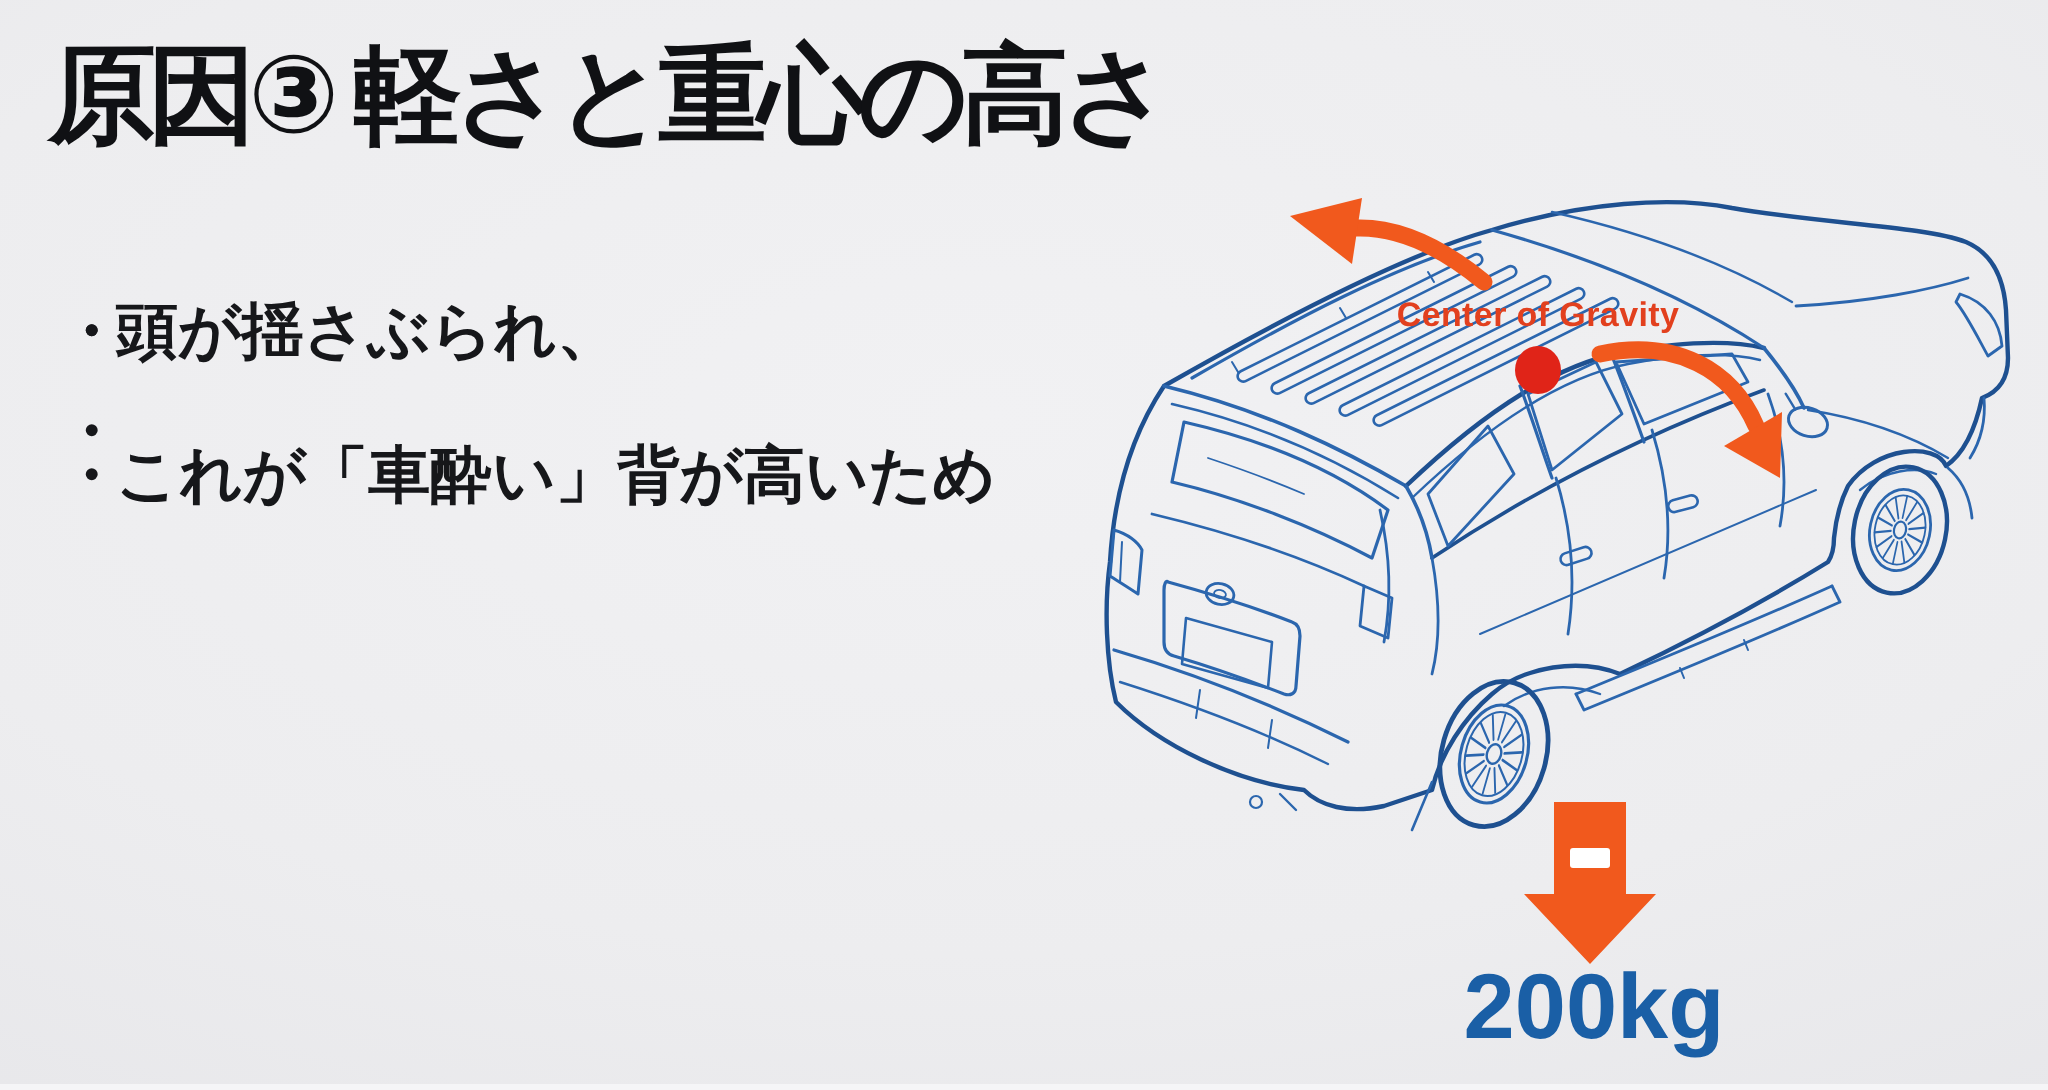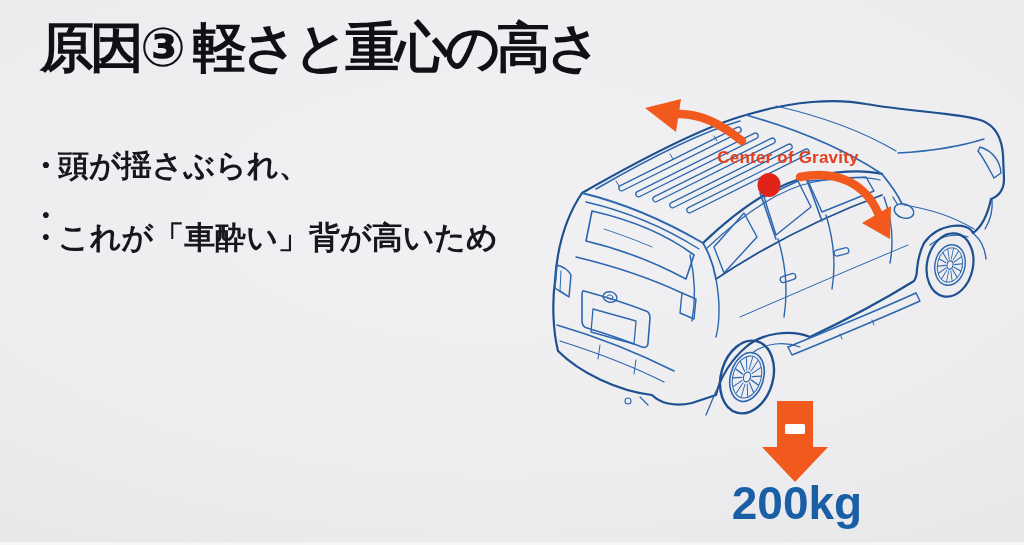--- a/index.html
+++ b/index.html
@@ -7,42 +7,41 @@
     width:1024px;height:545px;overflow:hidden;position:relative;
     font-family:"Liberation Sans","DejaVu Sans",sans-serif;
     background:var(--background,#ededef);
   }
   .slide{
     position:absolute;inset:0;
     background:radial-gradient(ellipse 90% 80% at 48% 38%, #f1f1f3 0%, var(--background,#ededef) 62%, #e7e7ea 100%);
   }
   .bottom-strip{position:absolute;left:0;right:0;bottom:0;height:3px;background:#f5f5f7;}
   .title{
-    position:absolute;left:40px;top:12px;margin:0;
+    position:absolute;left:24px;top:12px;margin:0;
     font-size:54px;font-weight:bold;letter-spacing:-4px;
     color:var(--title_text,#101114);white-space:nowrap;
   }
   .bullets{
     position:absolute;left:30px;top:143px;width:530px;
     list-style:none;margin:0;padding:0;
     font-size:31px;font-weight:bold;line-height:46px;
     color:var(--body_text,#16171a);
   }
   .bullets li{position:relative;padding-left:28px;}
   .bullets li .mk{position:absolute;left:0;top:0;}
   .bullets li.m2{margin-top:4px;}
   .bullets li.m3{margin-top:26px;}
   .bl div{white-space:nowrap;}
   .diagram{position:absolute;left:540px;top:85px;width:480px;height:460px;}
   .diagram svg{position:absolute;left:0;top:0;}
   .cog-label{
     position:absolute;left:229px;top:63px;transform:translateX(-50%);
     font-size:17px;font-weight:bold;letter-spacing:.2px;white-space:nowrap;
     color:var(--cog_text_red,#e2401e);
-    margin-left:19px;
   }
   .weight-label{
     position:absolute;left:257px;top:391px;transform:translateX(-50%);
     font-size:46px;font-weight:bold;white-space:nowrap;
     color:var(--weight_text_blue,#1a5fa6);
   }
   
   .s  {stroke:var(--car_line,#2b66ae);fill:none;stroke-linecap:round;stroke-linejoin:round;}
   .sd {stroke:var(--car_line_dark,#1e5090);fill:none;stroke-linecap:round;stroke-linejoin:round;}
   .orange-stroke{stroke:var(--arrow_orange,#f1591d);fill:none;stroke-linecap:round;}

